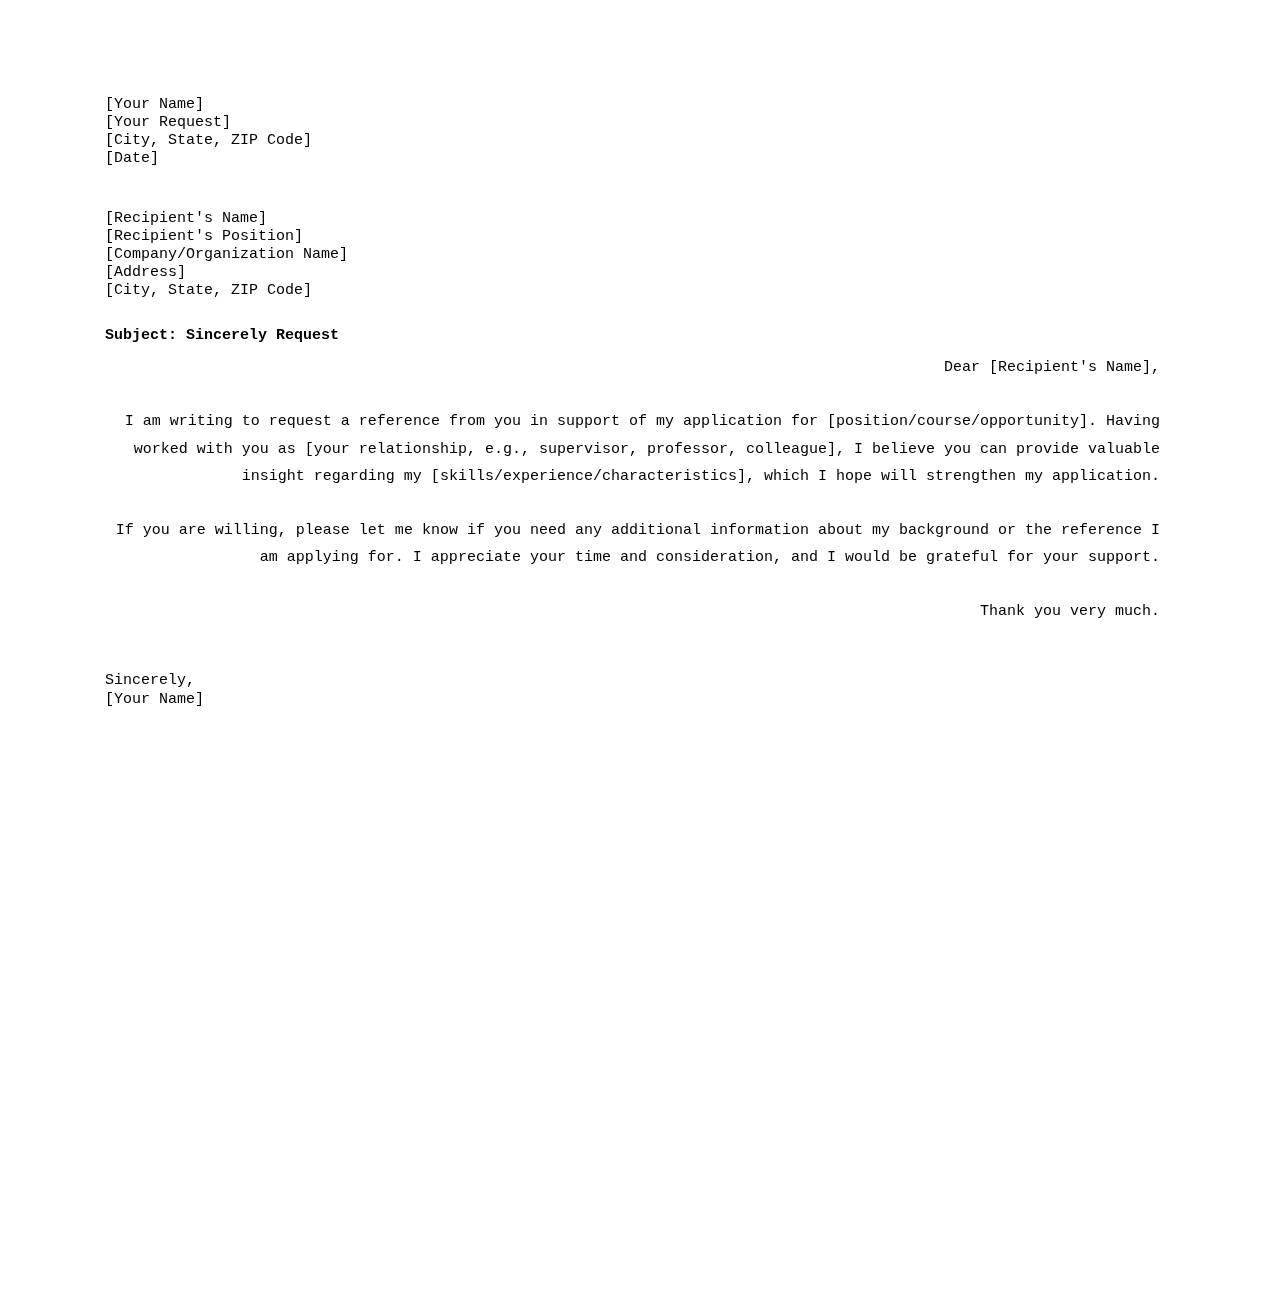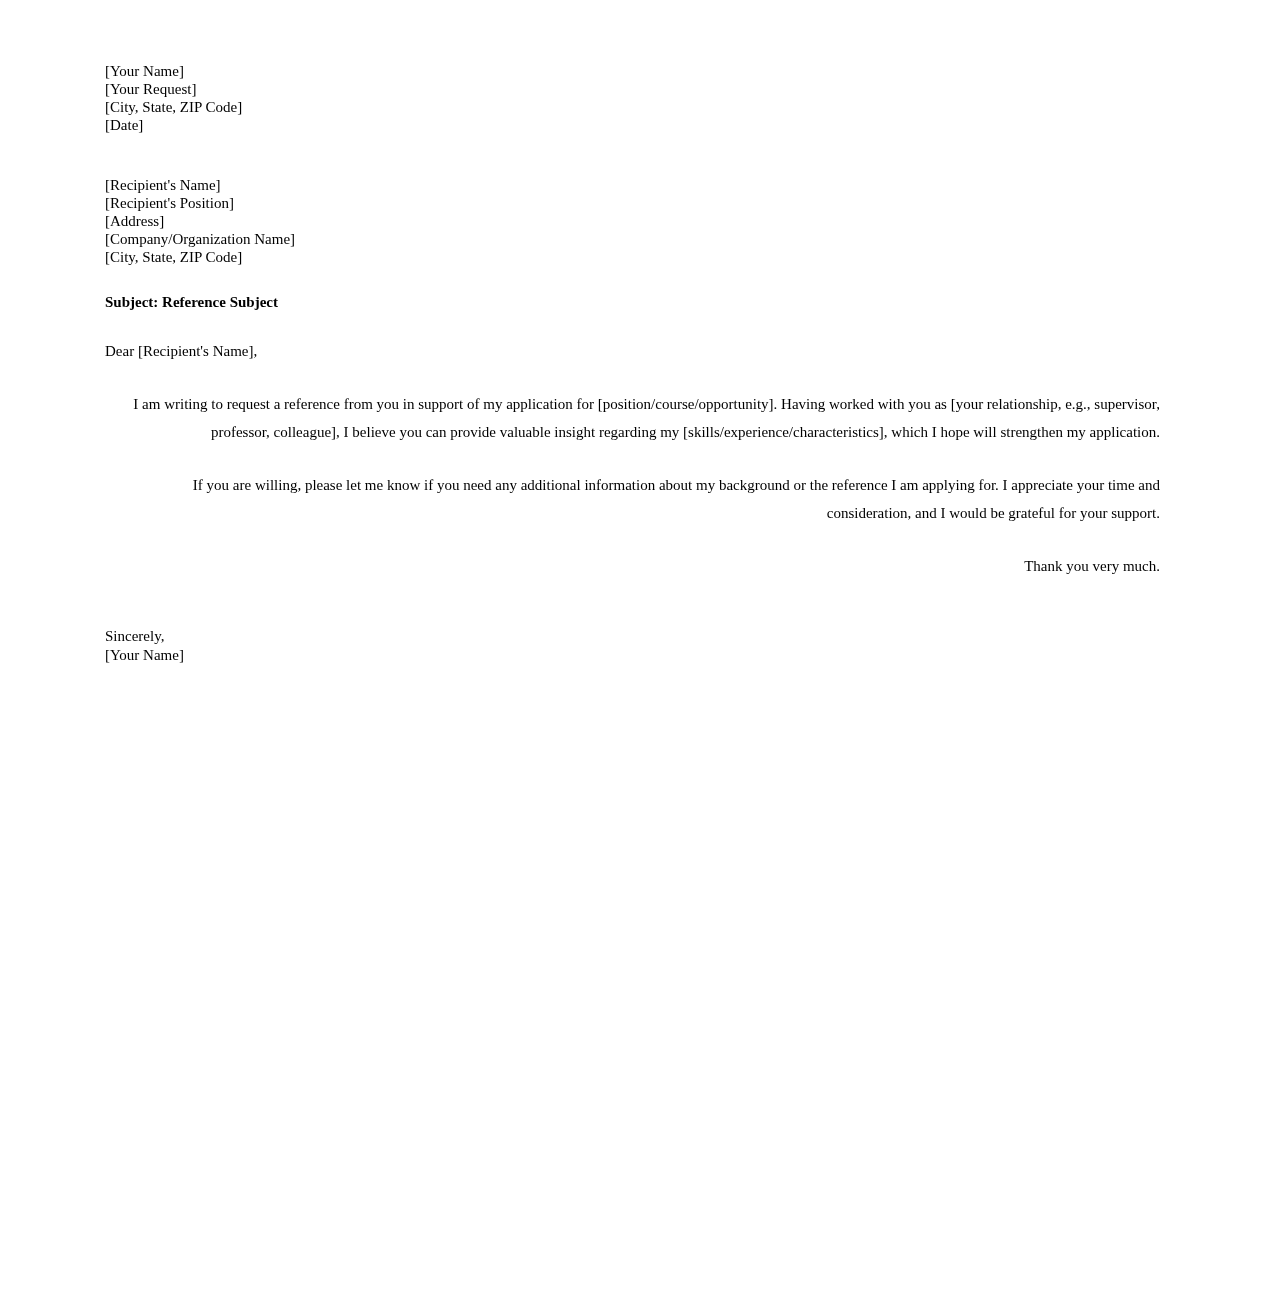--- a/index.html
+++ b/index.html
@@ -7,38 +7,39 @@
     background: #ffffff;
     width: 1278px;
     height: 1300px;
     overflow: hidden;
   }
   .page {
     width: 1278px;
     height: 1300px;
     background: #ffffff;
     color: #000000;
-    font-family: Liberation Serif, serif;
+    font-family: Liberation Mono, monospace;
     font-size: 15px;
-    padding: 62px 118px 0 105px;
+    padding: 96px 118px 0 105px;
   }
   .addr-block {
     line-height: 18px;
   }
   .recipient-block {
     margin-top: 42px;
   }
   .subject-line {
     margin-top: 27px;
     font-weight: bold;
     line-height: 18px;
   }
   .greeting-line {
-    margin-top: 31px;
+    margin-top: 14px;
     line-height: 18px;
+    text-align: right;
   }
   .body-paragraph {
     line-height: 27.5px;
     text-align: right;
   }
   .para-1 { margin-top: 31px; }
   .para-2 { margin-top: 26px; }
   .para-3 { margin-top: 26px; }
   .closing-block {
     margin-top: 46px;
@@ -53,26 +54,26 @@
   <div class="addr-block sender-block">
     <div>[Your Name]</div>
     <div>[Your Request]</div>
     <div>[City, State, ZIP Code]</div>
     <div>[Date]</div>
   </div>
 
   <div class="addr-block recipient-block">
     <div>[Recipient's Name]</div>
     <div>[Recipient's Position]</div>
+    <div>[Company/Organization Name]</div>
     <div>[Address]</div>
-    <div>[Company/Organization Name]</div>
     <div>[City, State, ZIP Code]</div>
   </div>
 
-  <div class="subject-line">Subject: Reference Subject</div>
+  <div class="subject-line">Subject: Sincerely Request</div>
 
   <div class="greeting-line">Dear [Recipient's Name],</div>
 
   <p class="body-paragraph para-1">I am writing to request a reference from you in support of my application for [position/course/opportunity]. Having worked with you as [your relationship, e.g., supervisor, professor, colleague], I believe you can provide valuable insight regarding my [skills/experience/characteristics], which I hope will strengthen my application.</p>
 
   <p class="body-paragraph para-2">If you are willing, please let me know if you need any additional information about my background or the reference I am applying for. I appreciate your time and consideration, and I would be grateful for your support.</p>
 
   <p class="body-paragraph para-3">Thank you very much.</p>
 
   <div class="closing-block">

